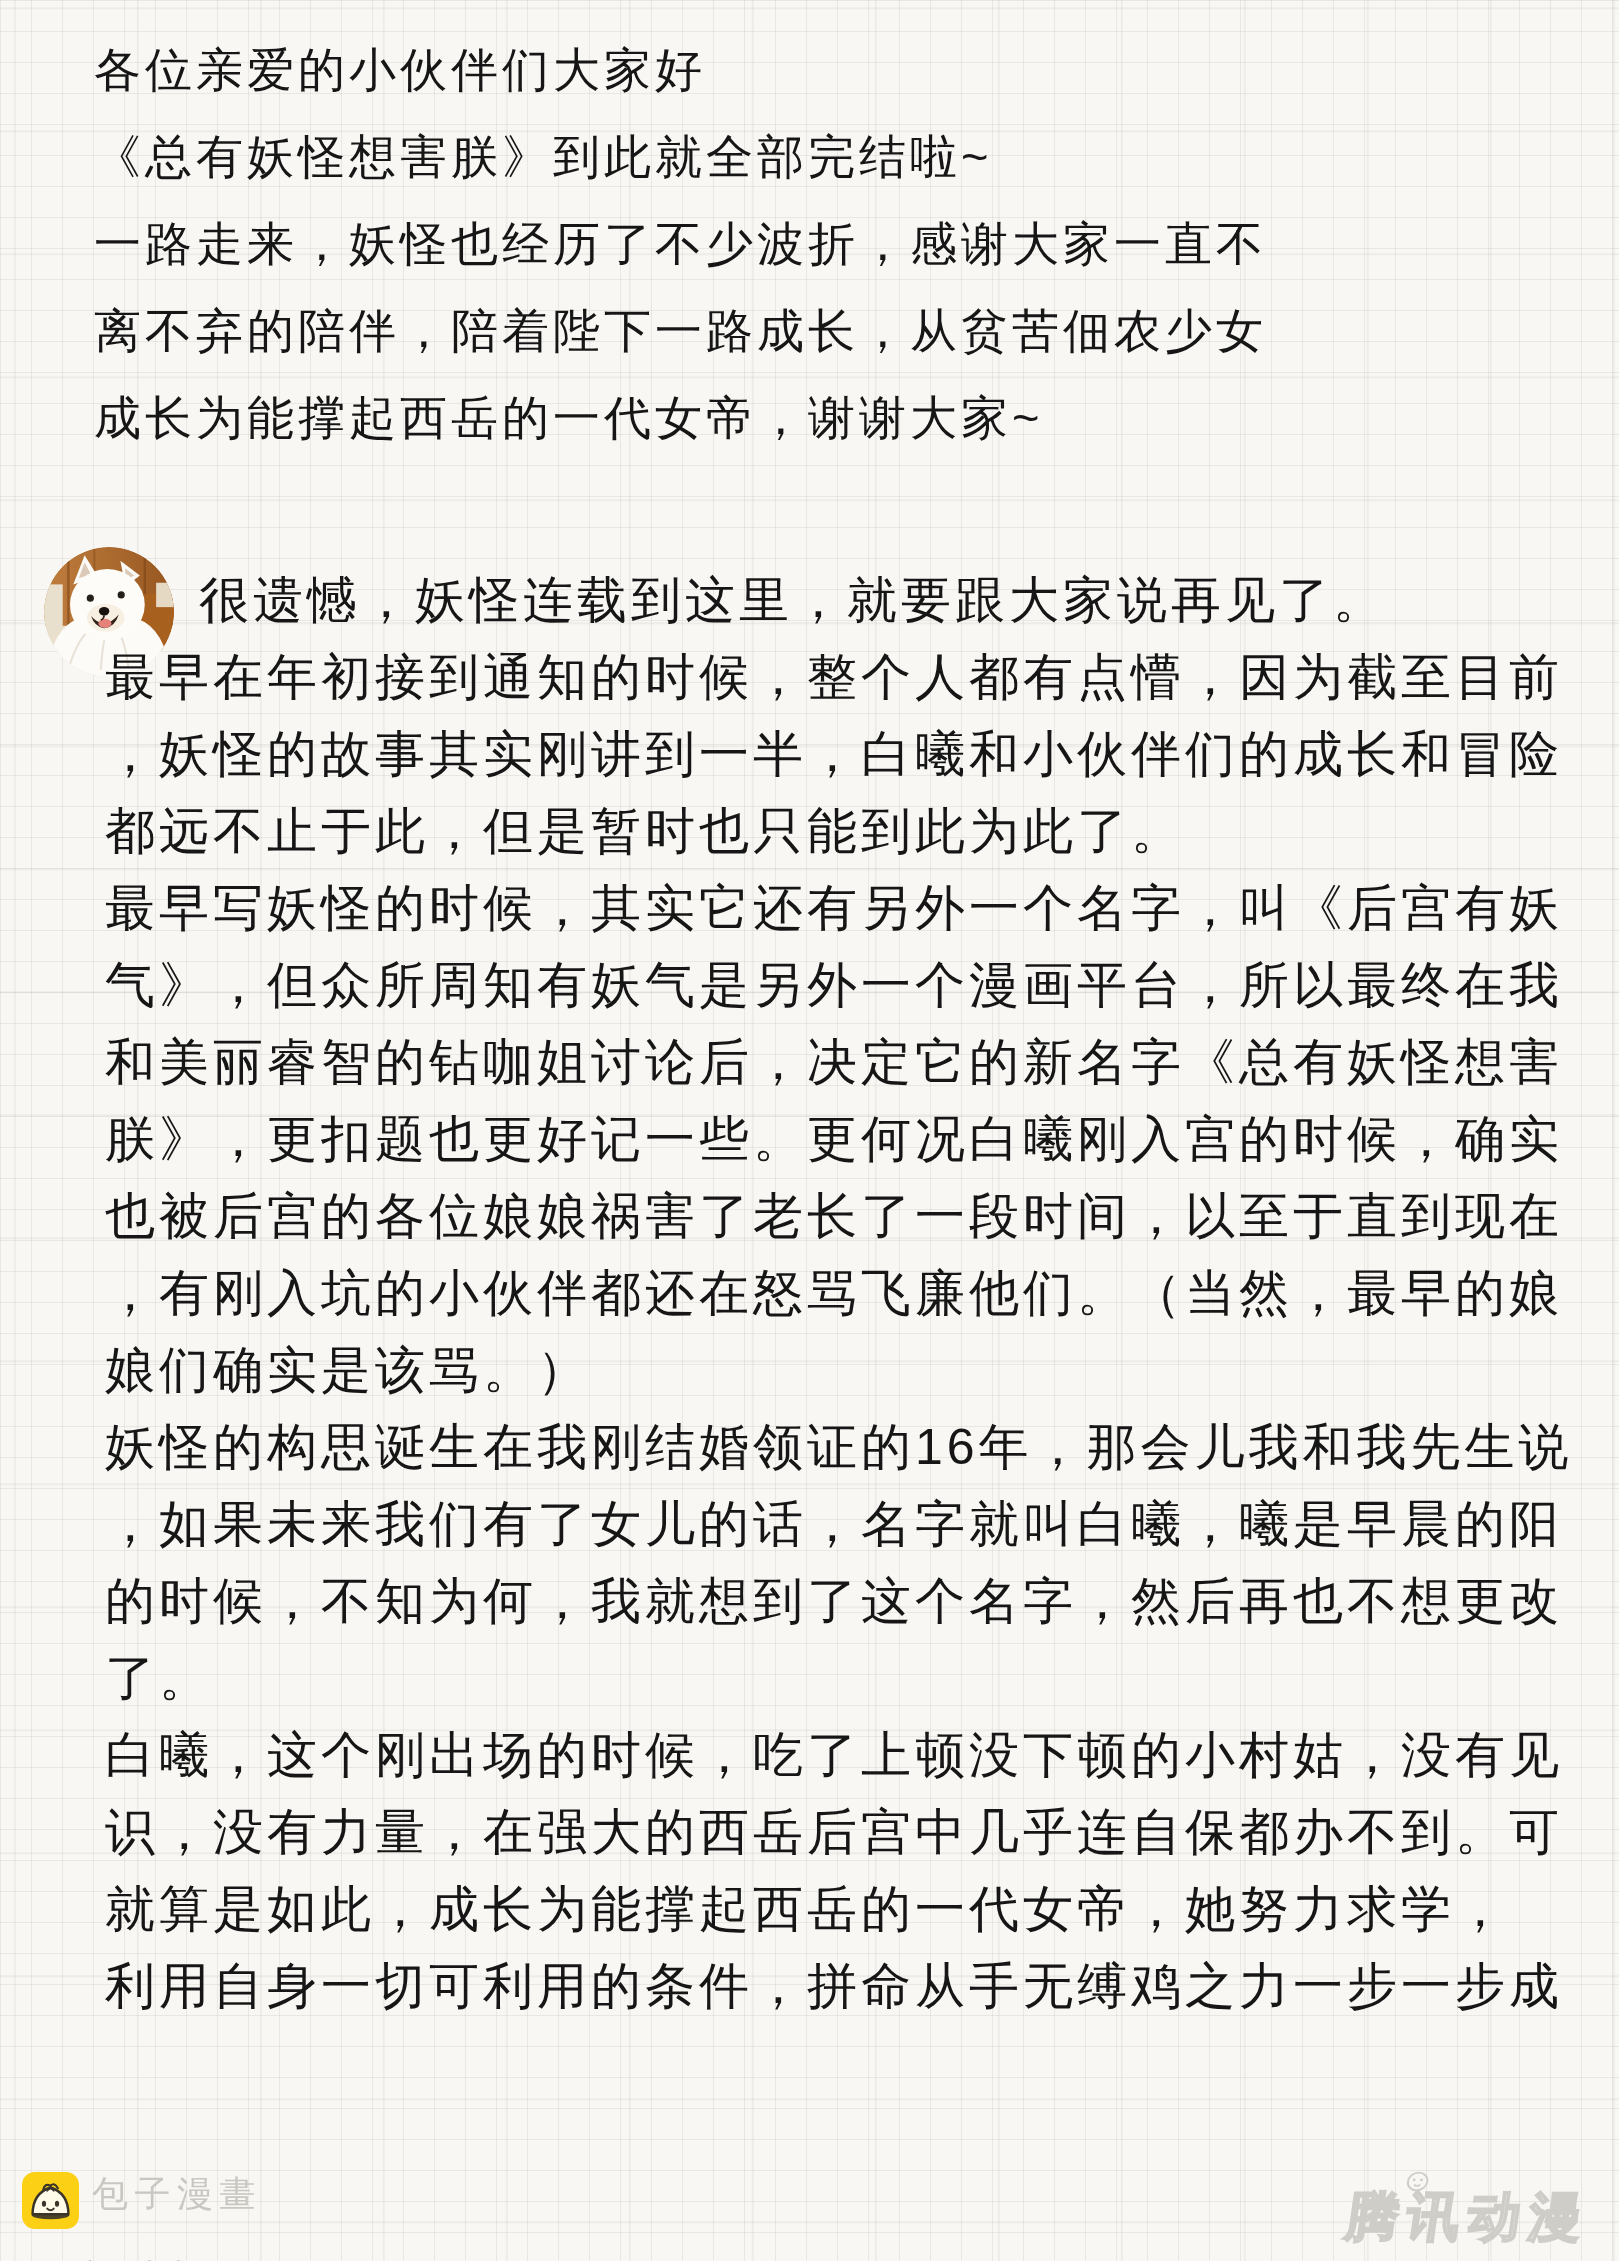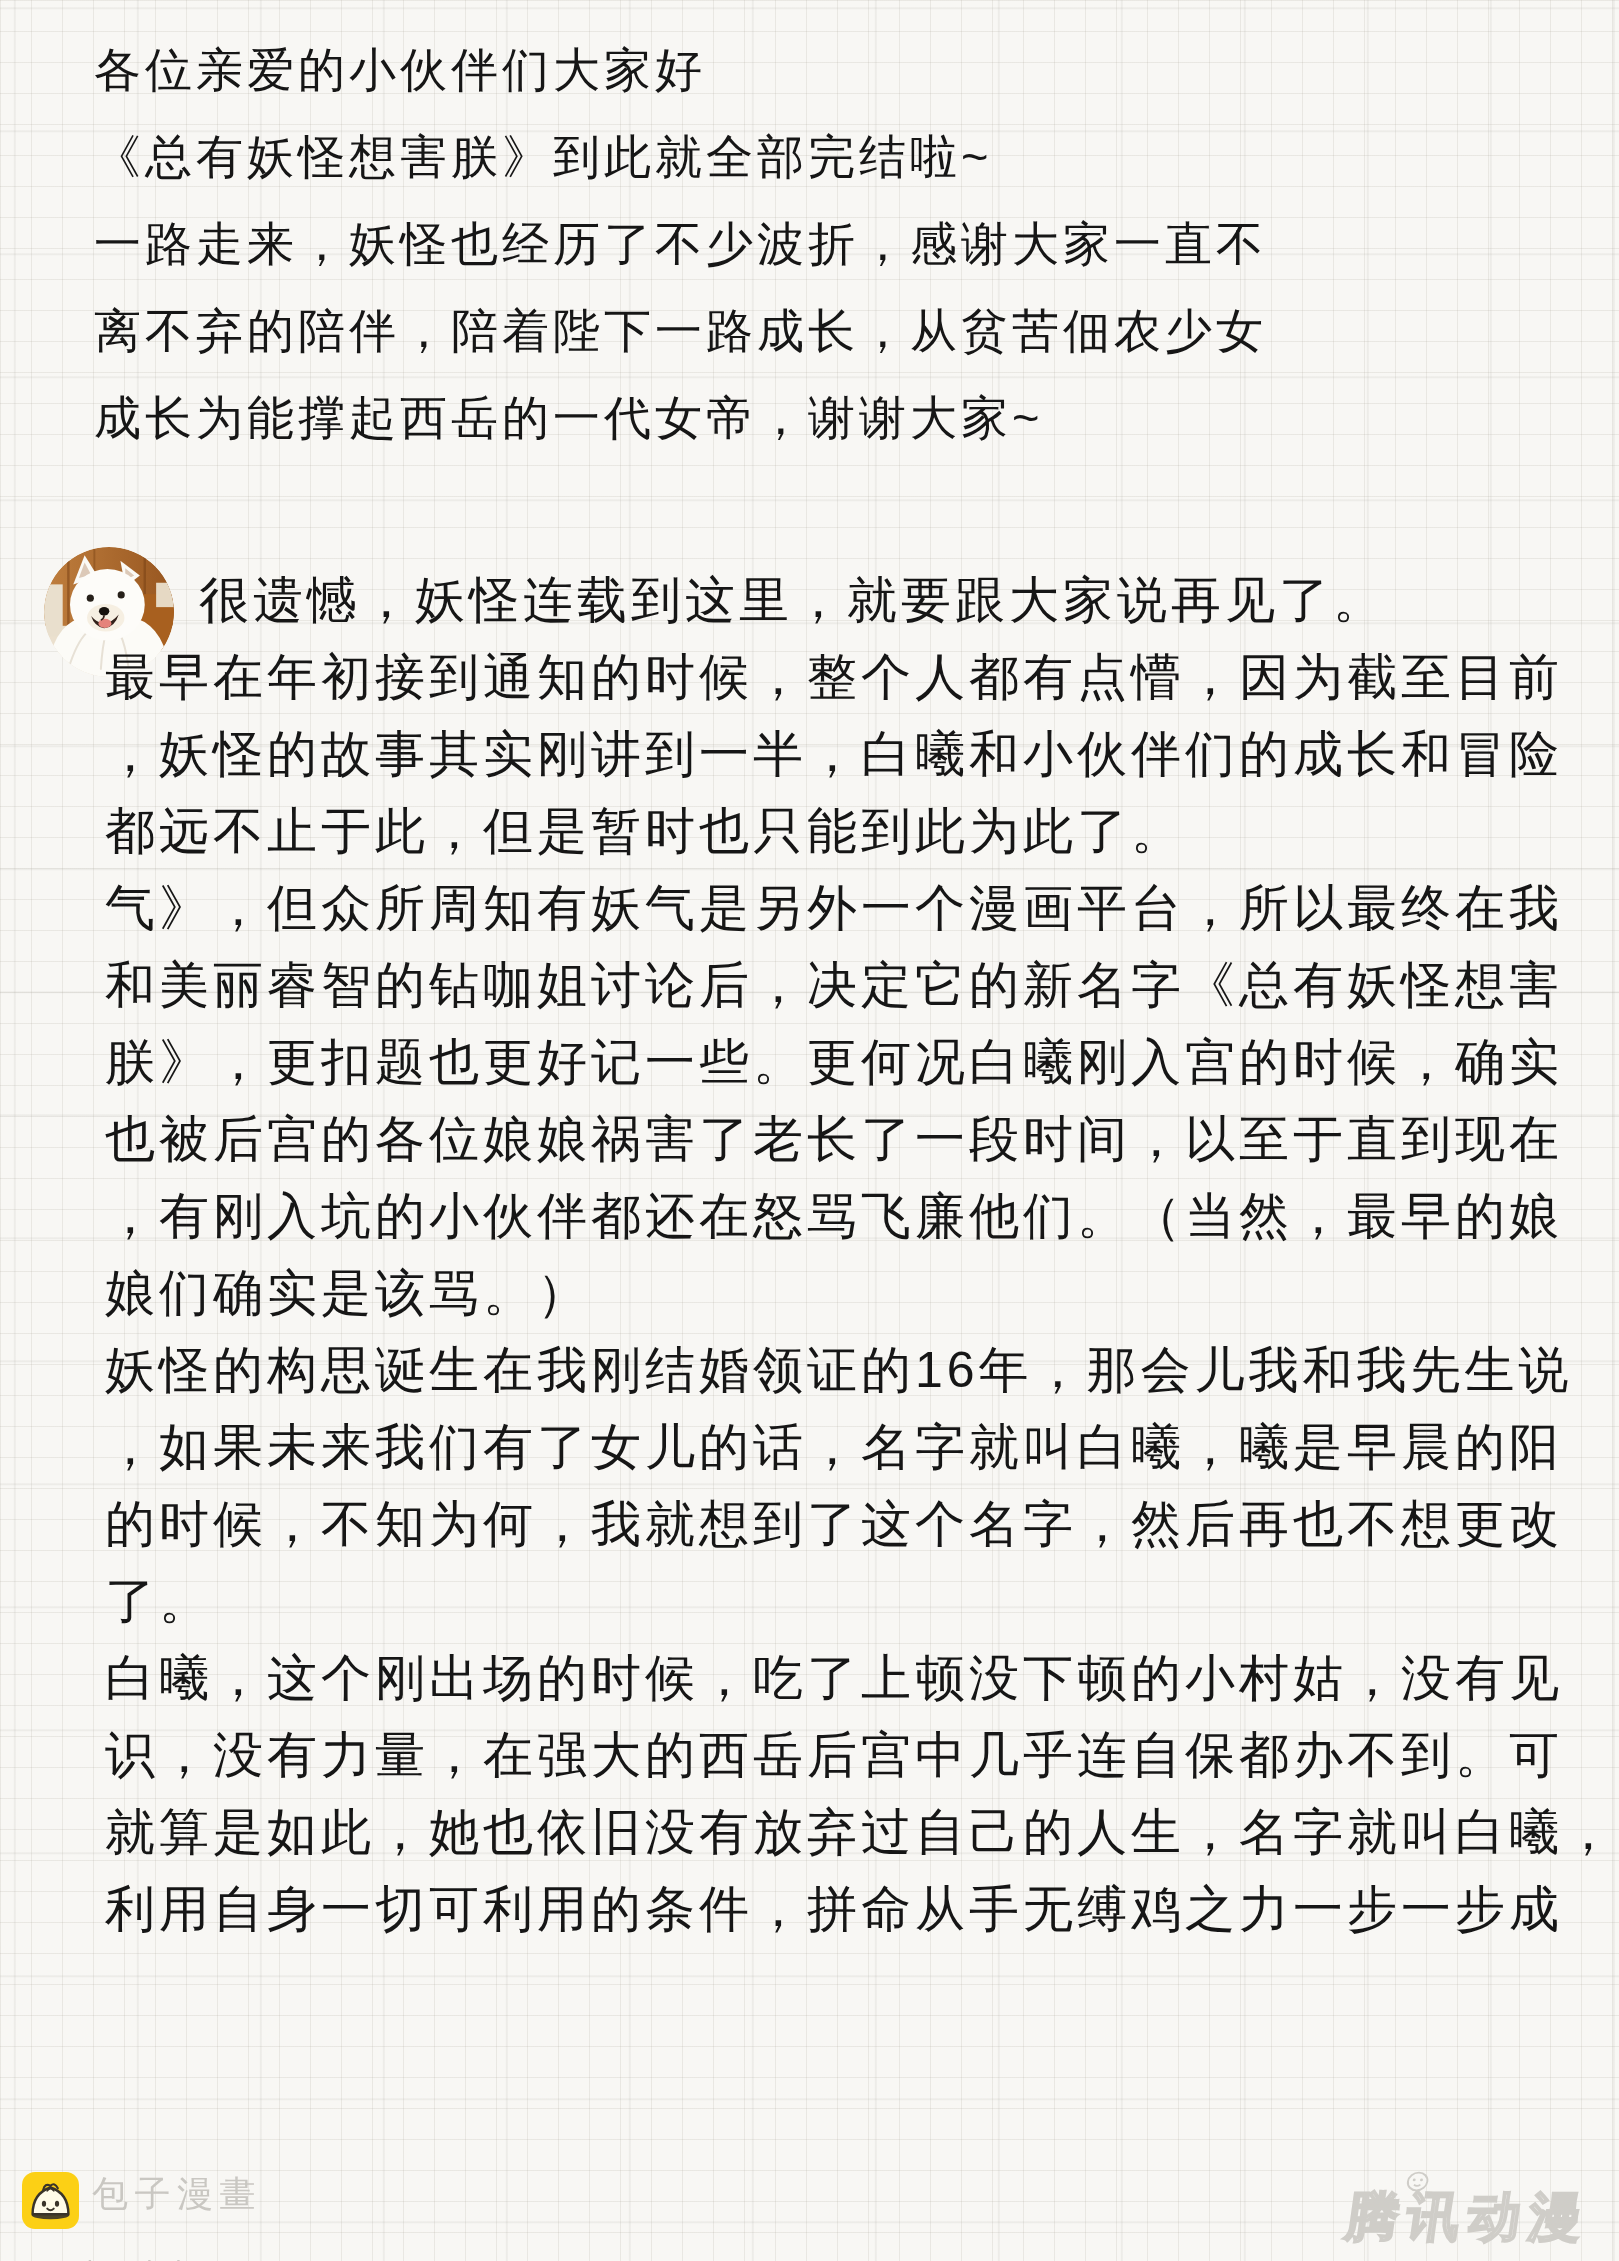--- a/index.html
+++ b/index.html
@@ -152,30 +152,31 @@
         <path d="M74,84 Q74,88 70,90" fill="none" stroke="#33211a" stroke-width="2"></path>
       </g>
     </svg>
   </div>
 
   <div class="note">
     <div class="note-line first">很遗憾，妖怪连载到这里，就要跟大家说再见了。</div>
     <div class="note-line">最早在年初接到通知的时候，整个人都有点懵，因为截至目前</div>
     <div class="note-line">，妖怪的故事其实刚讲到一半，白曦和小伙伴们的成长和冒险</div>
     <div class="note-line">都远不止于此，但是暂时也只能到此为此了。</div>
+    <div class="note-line">最早写妖怪的时候，其实它还有另外一个名字，叫《后宫有妖</div>
     <div class="note-line">气》，但众所周知有妖气是另外一个漫画平台，所以最终在我</div>
     <div class="note-line">和美丽睿智的钻咖姐讨论后，决定它的新名字《总有妖怪想害</div>
     <div class="note-line">朕》，更扣题也更好记一些。更何况白曦刚入宫的时候，确实</div>
     <div class="note-line">也被后宫的各位娘娘祸害了老长了一段时间，以至于直到现在</div>
     <div class="note-line">，有刚入坑的小伙伴都还在怒骂飞廉他们。（当然，最早的娘</div>
     <div class="note-line">娘们确实是该骂。）</div>
     <div class="note-line">妖怪的构思诞生在我刚结婚领证的16年，那会儿我和我先生说</div>
     <div class="note-line">，如果未来我们有了女儿的话，名字就叫白曦，曦是早晨的阳</div>
     <div class="note-line">的时候，不知为何，我就想到了这个名字，然后再也不想更改</div>
     <div class="note-line">了。</div>
     <div class="note-line">白曦，这个刚出场的时候，吃了上顿没下顿的小村姑，没有见</div>
     <div class="note-line">识，没有力量，在强大的西岳后宫中几乎连自保都办不到。可</div>
-    <div class="note-line">就算是如此，她也依旧没有放弃过自己的人生，名字就叫白曦，</div>
+    <div class="note-line">就算是如此，成长为能撑起西岳的一代女帝，她努力求学，</div>
     <div class="note-line">利用自身一切可利用的条件，拼命从手无缚鸡之力一步一步成</div>
   </div>
 
 </div>
 
 
 </body></html>

